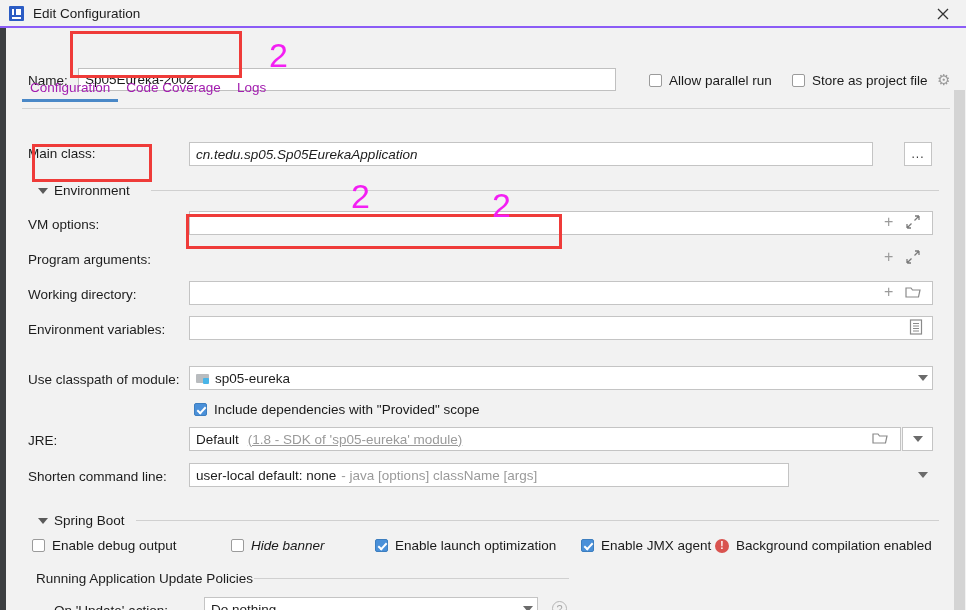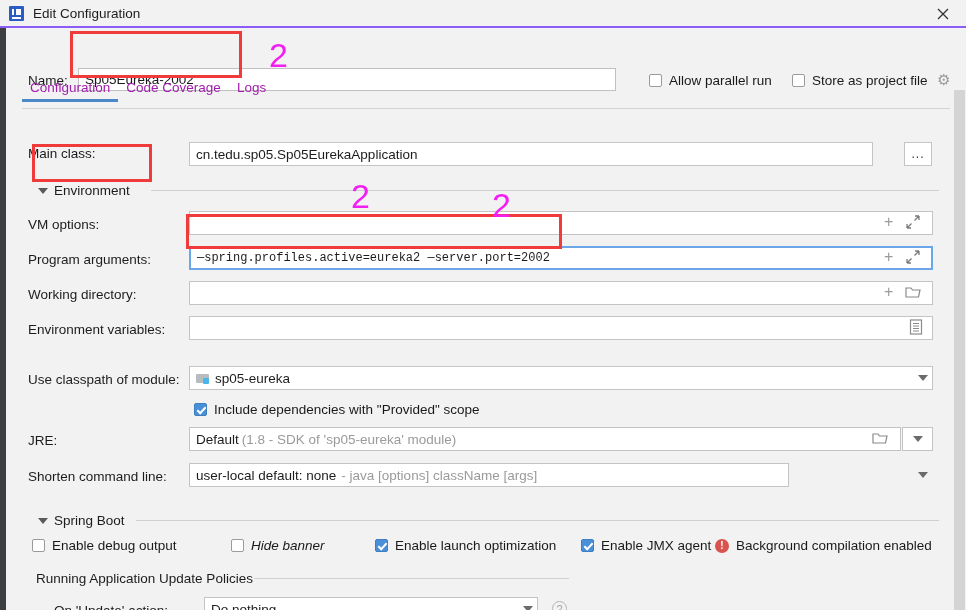--- a/index.html
+++ b/index.html
@@ -204,21 +204,21 @@
   <div class="gear" style="left:931px; top:44px;">⚙</div>
 
   <div class="tabs">
     <div class="tab active"><span>Configuration</span></div>
     <div class="tab"><span>Code Coverage</span></div>
     <div class="tab"><span>Logs</span></div>
   </div>
   <div class="tab-underline"></div>
 
   <div class="row-label" style="left:22px; top:118px;">Main class:</div>
-  <div class="field" style="left:183px; top:114px; width:684px;">
+  <div class="field" style="left:183px; top:114px; width:684px;font-style:italic;">
     <span>cn.tedu.sp05.Sp05EurekaApplication</span>
   </div>
   <div class="browse-btn" style="left:898px; top:114px;">
     <span>...</span>
   </div>
 
   <div class="sect" style="left:32px; top:155px;">
     <span class="tri"></span>
     <span>Environment</span>
   </div>
@@ -229,23 +229,20 @@
     <span></span>
   </div>
   <div style="position:absolute;left:878px;top:186px;" class="plusicon">+</div>
   <div style="position:absolute;left:900px;top:187px;">
     <svg width="14" height="14" viewBox="0 0 14 14">
         <path d="M13 1 L8.5 5.5 M13 1 L13 5 M13 1 L9 1 M1 13 L5.5 8.5 M1 13 L1 9 M1 13 L5 13" stroke="#7a7a7a" stroke-width="1.3" fill="none"></path>
       </svg>
   </div>
 
   <div class="row-label" style="left:22px; top:224px;">Program arguments:</div>
-  <div class="field focused" style="left:183px; top:218px; width:744px;">
-    <span class="mono">—spring.profiles.active=eureka2  —server.port=2002</span>
-  </div>
   <div style="position:absolute;left:878px;top:221px;" class="plusicon">+</div>
   <div style="position:absolute;left:900px;top:222px;">
     <svg width="14" height="14" viewBox="0 0 14 14">
         <path d="M13 1 L8.5 5.5 M13 1 L13 5 M13 1 L9 1 M1 13 L5.5 8.5 M1 13 L1 9 M1 13 L5 13" stroke="#7a7a7a" stroke-width="1.3" fill="none"></path>
       </svg>
   </div>
 
   <div class="row-label" style="left:22px; top:259px;">Working directory:</div>
   <div class="field" style="left:183px; top:253px; width:744px;">
     <span></span>
@@ -279,21 +276,21 @@
   <div style="position:absolute;left:912px;top:347px;" class="dropdown-arrow"></div>
 
   <div class="cbrow" style="left:188px; top:374px;">
     <span class="cb checked"></span>
     <span>Include dependencies with "Provided" scope</span>
   </div>
 
   <div class="row-label" style="left:22px; top:405px;">JRE:</div>
   <div class="field" style="left:183px; top:399px; width:712px;">
     <span>Default</span>
-    <span class="gray-txt" style="margin-left:3px;">(1.8 - SDK of 'sp05-eureka' module)</span>
+    <span class="gray-txt" style="margin-left:9px;text-decoration:underline;">(1.8 - SDK of 'sp05-eureka' module)</span>
   </div>
   <div style="position:absolute;left:866px;top:404px;" class="foldericon">
     <svg width="16" height="13" viewBox="0 0 16 13">
         <path d="M1 11 L1 2 L6 2 L7.5 4 L15 4 L13.5 11 Z" stroke="#8a8a8a" stroke-width="1.2" fill="none"></path>
       </svg>
   </div>
   <div class="field" style="left:896px; top:399px; width:31px; justify-content:center;">
     <span class="dropdown-arrow"></span>
   </div>
 

